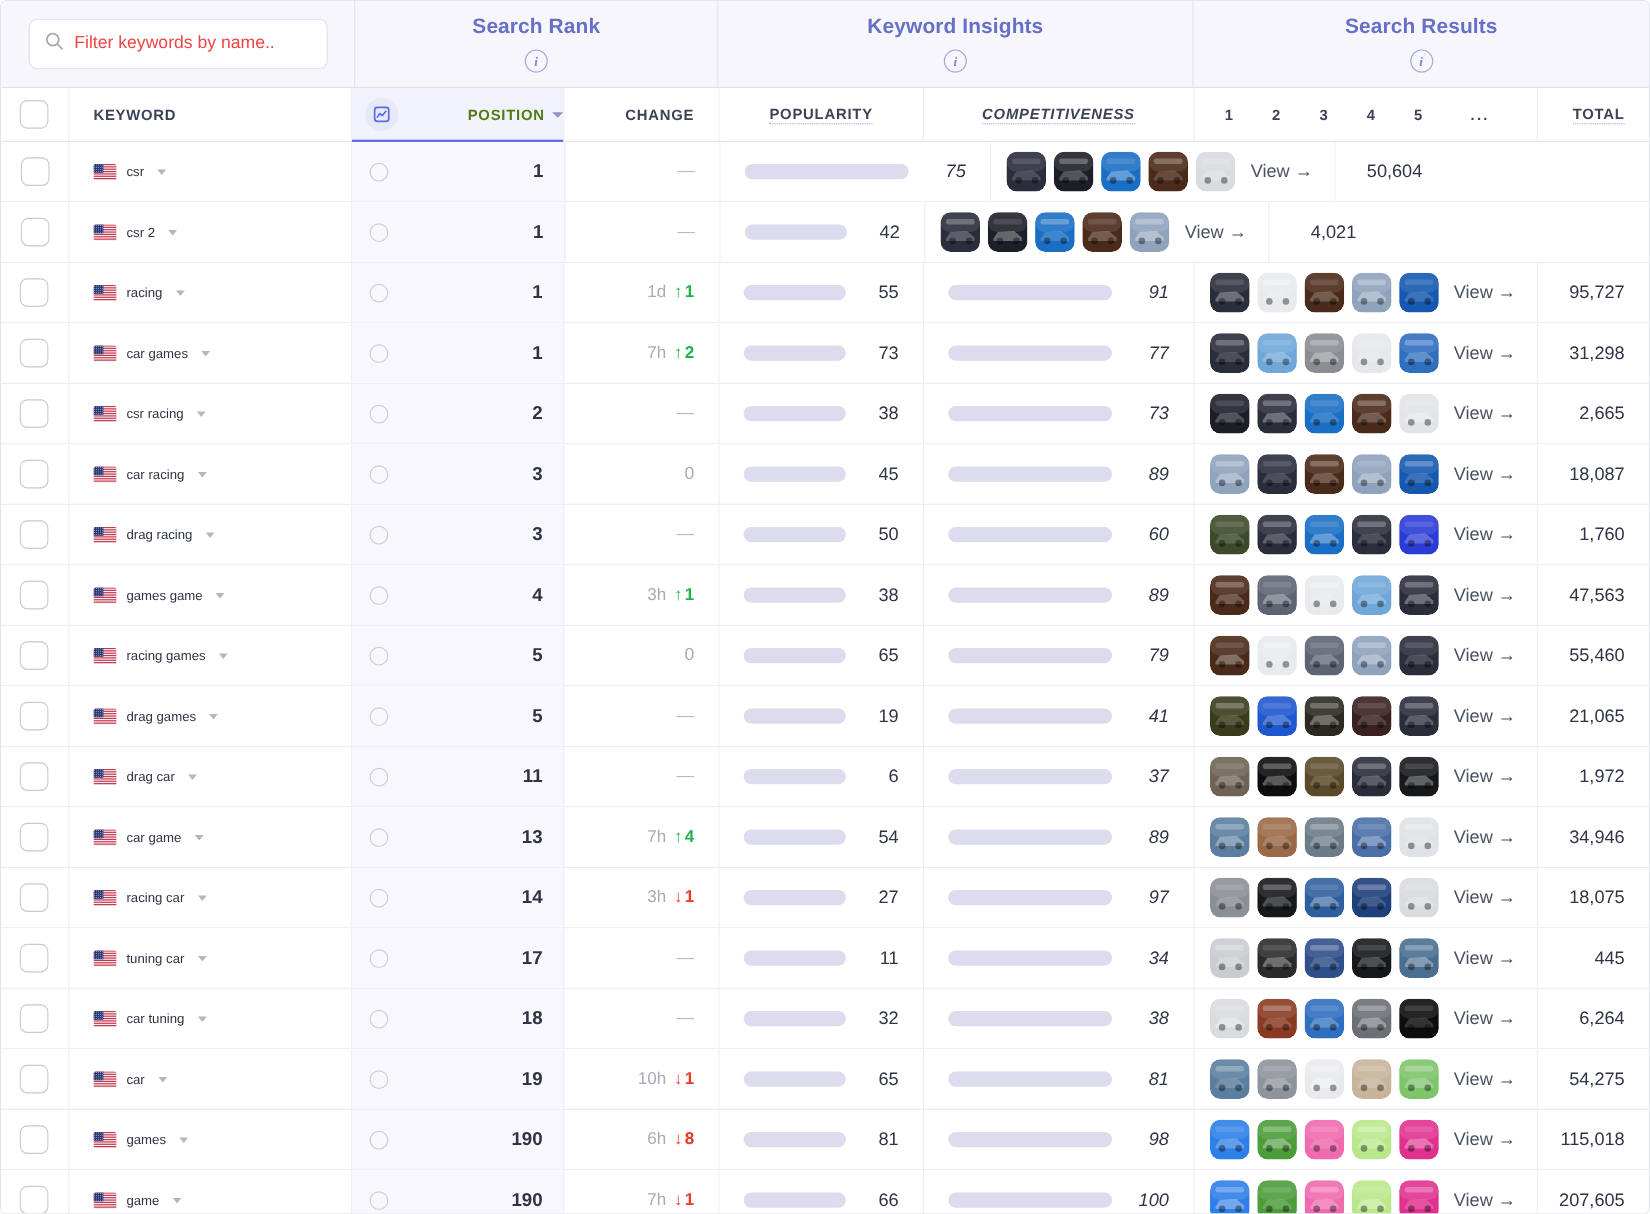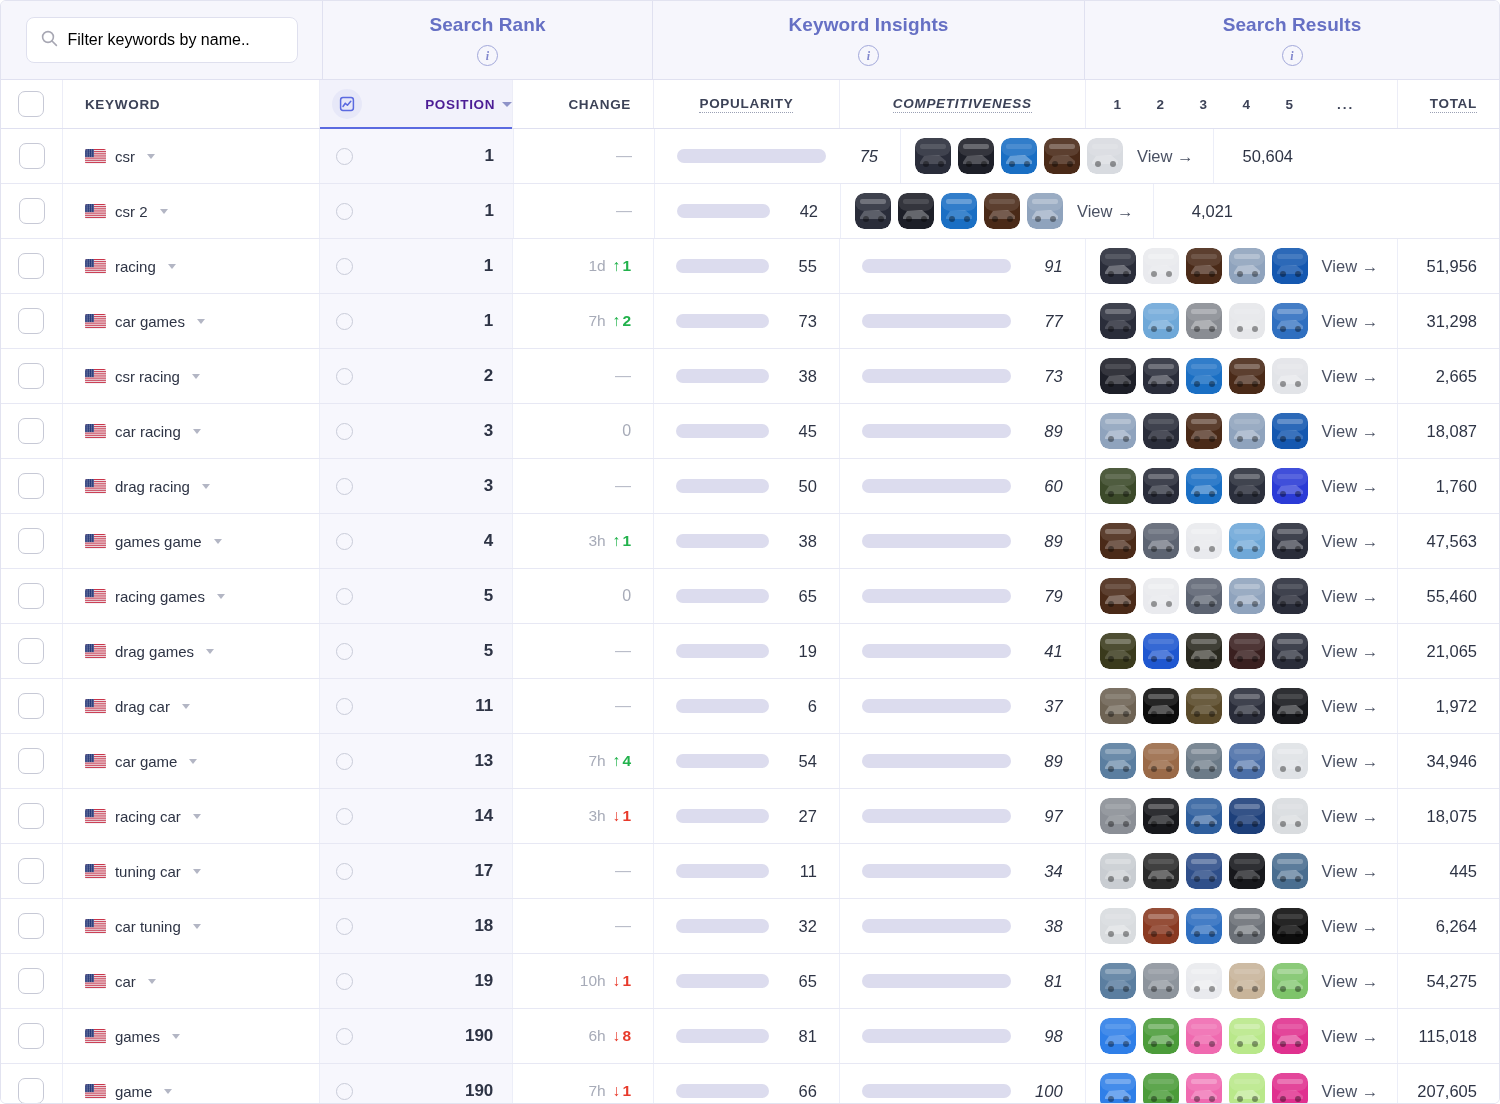--- a/index.html
+++ b/index.html
@@ -19,31 +19,31 @@
            border-right:1px solid #e0e1f0;position:relative;}
   .gb-cell:last-child{border-right:none;}
   .gb-title{font-size:19px;font-weight:700;color:#6670c4;letter-spacing:.1px;display:flex;align-items:center;gap:9px;flex-direction:column;}
   .info-i{width:19px;height:19px;border-radius:50%;border:1.4px solid #a2a8da;color:#8086cd;
           font-size:12px;font-style:italic;font-weight:700;display:flex;align-items:center;justify-content:center;
           font-family:"Liberation Serif",serif;line-height:1;}
   .searchwrap{width:100%;display:flex;align-items:center;justify-content:center;}
   .searchbox{width:272px;height:46px;border:1px solid #dfe0ee;border-radius:8px;background:#fff;
              display:flex;align-items:center;gap:10px;padding:0 14px;box-sizing:border-box;}
   .searchbox svg{flex:none;}
-  .searchbox .ph{font-size:16px;color:#000000;}
+  .searchbox .ph{font-size:16px;color:#ef4444;}
 
   
   .col-head{display:flex;height:48px;background:#fff;border-bottom:1px solid #dfe0f0;}
   .ch{box-sizing:border-box;display:flex;align-items:center;border-right:1px solid #ecedf7;
       font-size:13.5px;font-weight:700;letter-spacing:.7px;color:#3c4257;position:relative;}
   .ch.ctr{justify-content:center;text-align:right;}
   .ch.rgt{justify-content:flex-end;}
   .ch.noborder{border-right:none;}
   .dotted{border-bottom:1px dotted #9aa0b4;padding-bottom:1px;}
-  .ch.position{background:#f2f2fb;color:#4c1d95;justify-content:flex-end;gap:0;}
+  .ch.position{background:#f2f2fb;color:#4d7c0f;justify-content:flex-end;gap:0;}
   .pos-underline{position:absolute;left:0;right:0;bottom:-1px;height:2.5px;background:#5b6ae0;}
   .chart-btn{width:30px;height:30px;border-radius:50%;background:#e7e8f8;display:flex;
              align-items:center;justify-content:center;position:absolute;left:12px;top:9px;}
   .caret{display:inline-block;width:0;height:0;border-left:5px solid transparent;
          border-right:5px solid transparent;border-top:5.5px solid #8e93c8;margin-left:7px;vertical-align:middle;}
 
   
   .rows{}
   .row{display:flex;height:54px;border-bottom:1px solid #e7e8f4;background:#fff;}
   .row:last-child{border-bottom:none;}
@@ -62,21 +62,21 @@
   .w-comp{width:246px;padding:0 22px;font-style:italic;}
   .w-res{width:313px;padding-left:14px;}
   .w-tot{width:101px;padding-right:22px;}
 
   
   .cbox{width:26px;height:26px;border:1.4px solid #c7c9d6;border-radius:7px;background:#fff;box-sizing:border-box;}
 
   
   .kw{display:flex;align-items:center;gap:9px;}
   .flag{width:21px;height:15px;border-radius:2px;flex:none;display:block;}
-  .kw-label{font-size:15px;color:#2e3445;}
+  .kw-label{font-size:12px;color:#2e3445;}
   .kw-caret{width:0;height:0;border-left:4.5px solid transparent;border-right:4.5px solid transparent;
             border-top:5px solid #b3b6c4;margin-left:3px;}
 
   
   .pos-circle{width:17px;height:17px;border-radius:50%;border:1.6px solid #c9ccd9;box-sizing:border-box;}
   .pos-val{font-size:17px;font-weight:700;color:#2e3445;}
 
   
   .chg{display:flex;align-items:center;gap:7px;font-size:15.5px;}
   .chg .time{color:#a7abb8;}
@@ -534,21 +534,21 @@
                 <path d="M5 24 L9 18 L24 17 L31 23 L31 26 L5 26 Z" fill="rgba(255,255,255,0.16)"></path>
                 <circle cx="11" cy="26" r="3" fill="rgba(0,0,0,0.38)"></circle>
                 <circle cx="26" cy="26" r="3" fill="rgba(0,0,0,0.38)"></circle>
                 <rect x="5" y="6" width="26" height="5" rx="2" fill="rgba(255,255,255,0.12)"></rect>
               </svg>
             </span>
           </span>
           <span class="viewlink">View →</span>
         </div>
         <div class="cell rgt w-tot noborder">
-          <span class="total">51,956</span>
+          <span class="total">95,727</span>
         </div>
       </div>
       <div class="row">
         <div class="cell ctr w-check">
           <div class="cbox"></div>
         </div>
         <div class="cell w-kw">
           <span class="kw">
             <span>
               <svg class="flag" viewBox="0 0 21 15" preserveAspectRatio="none">

